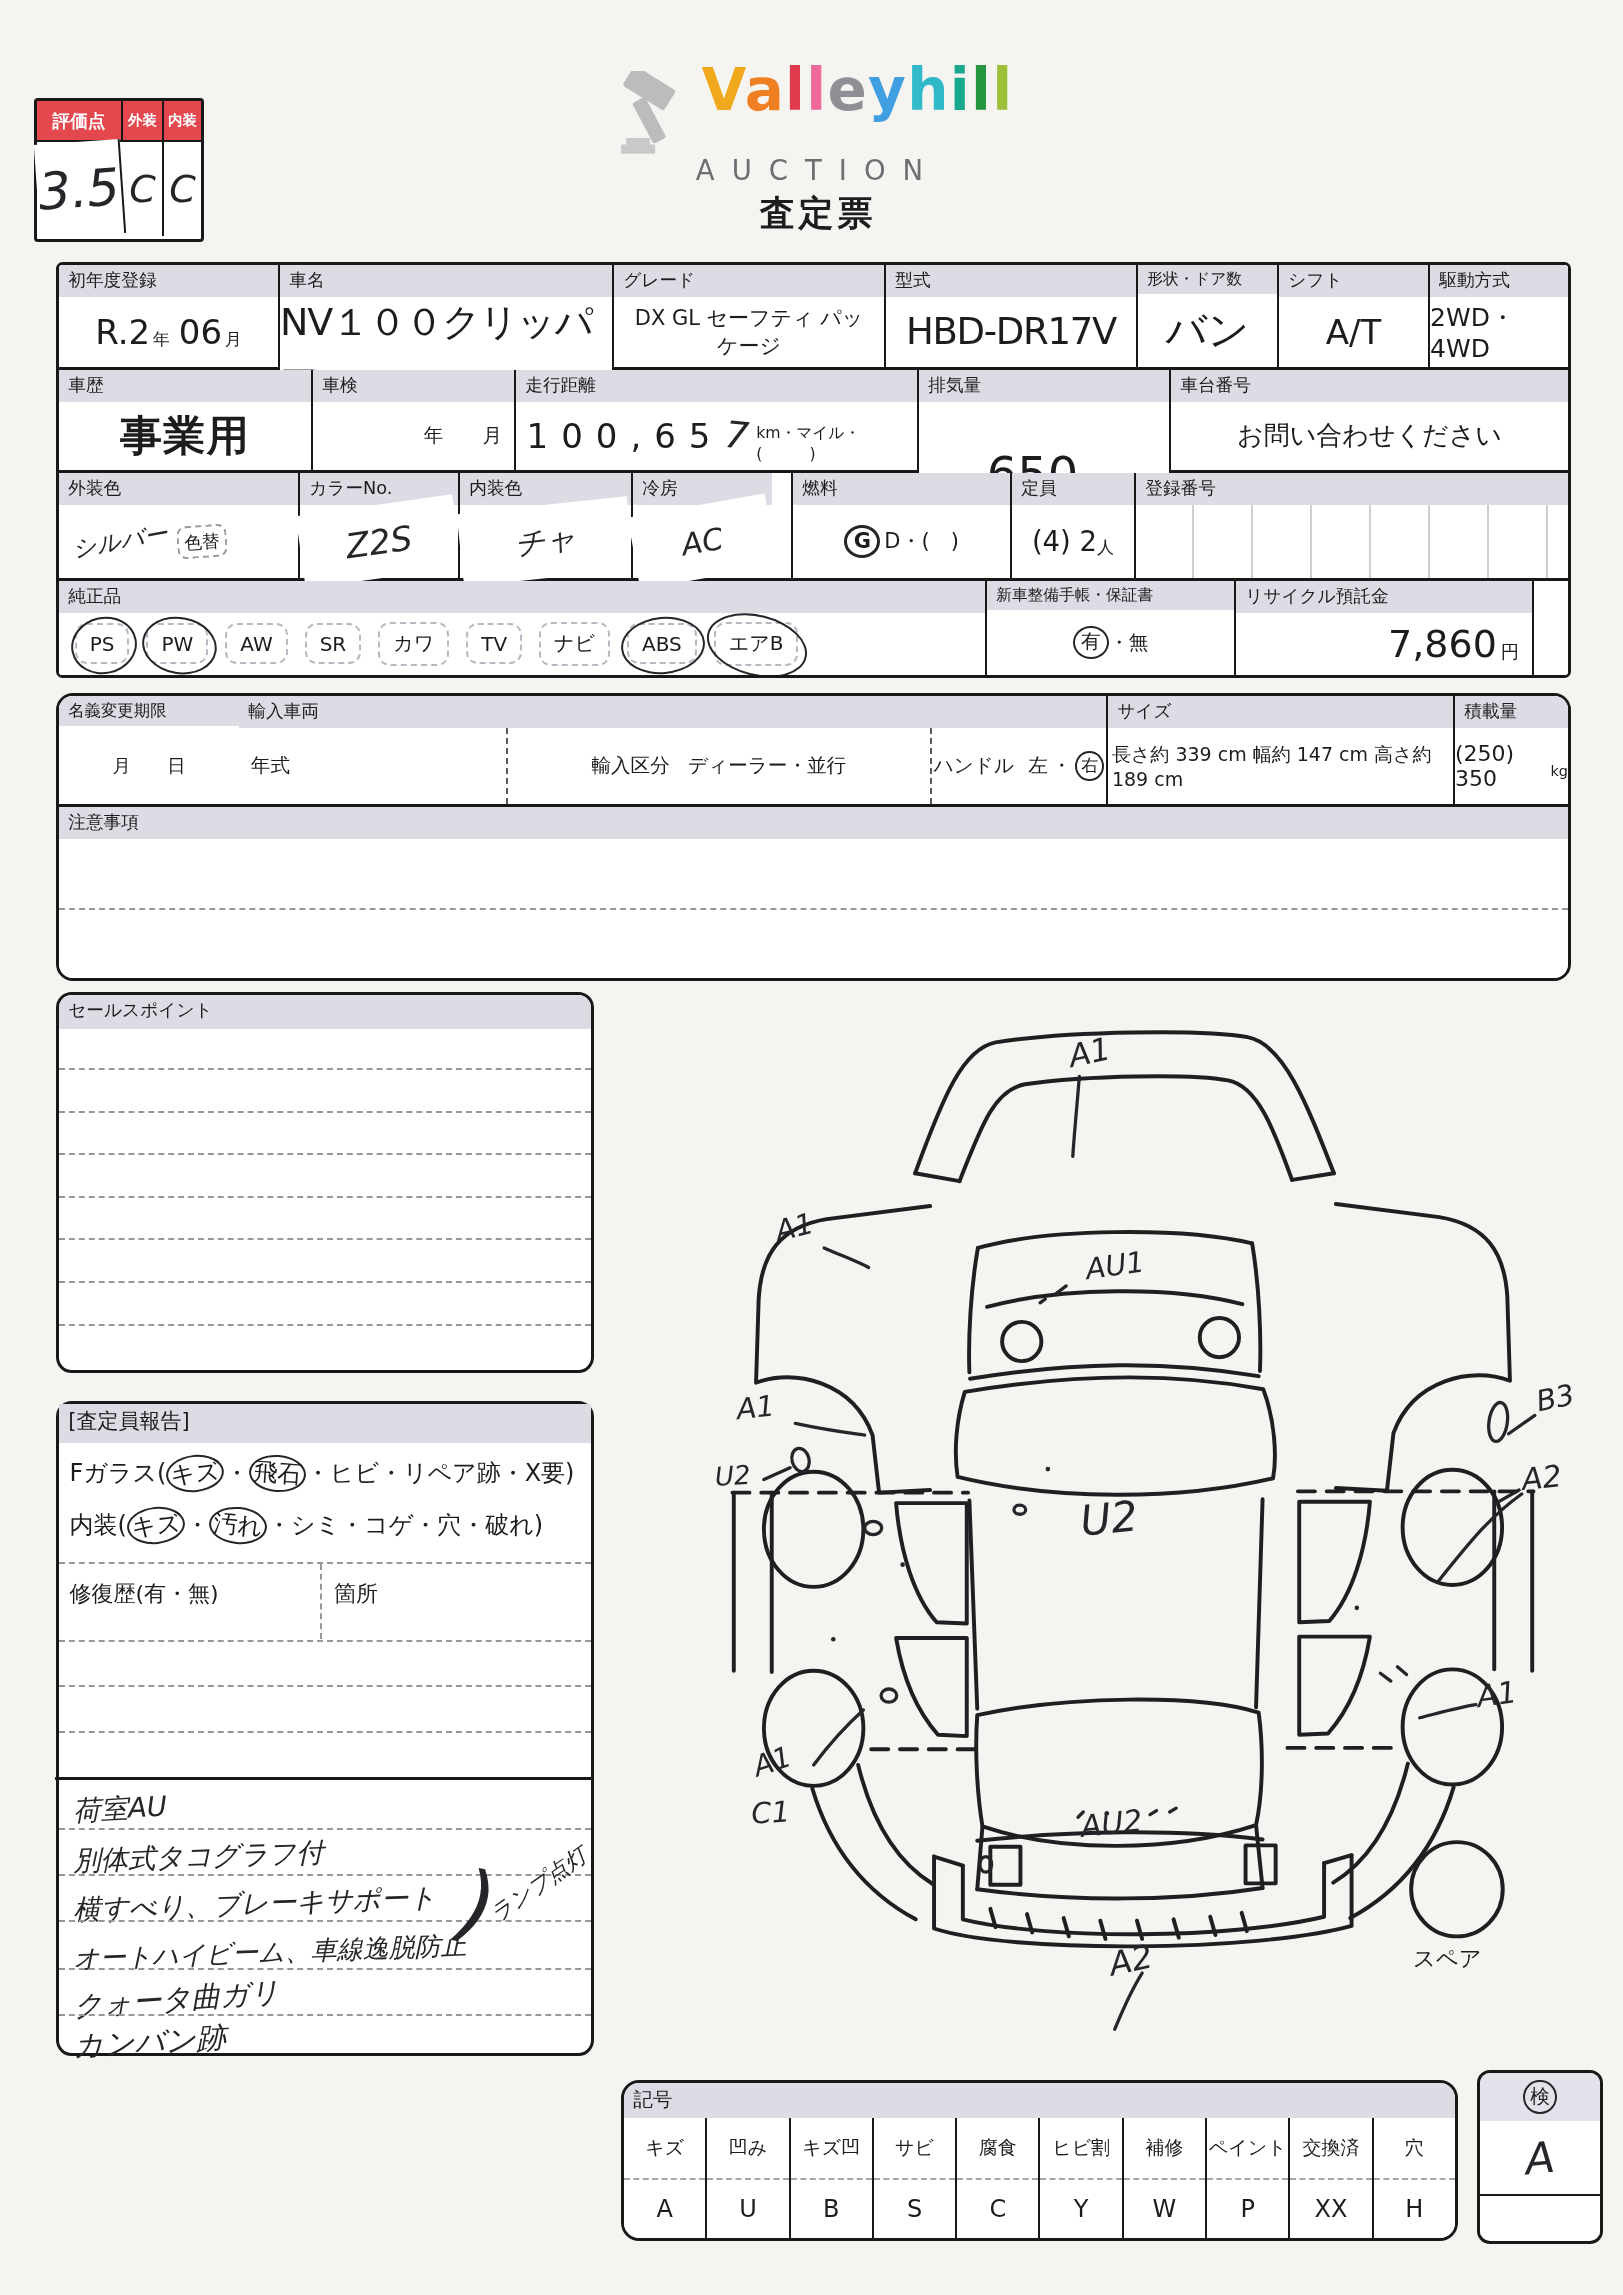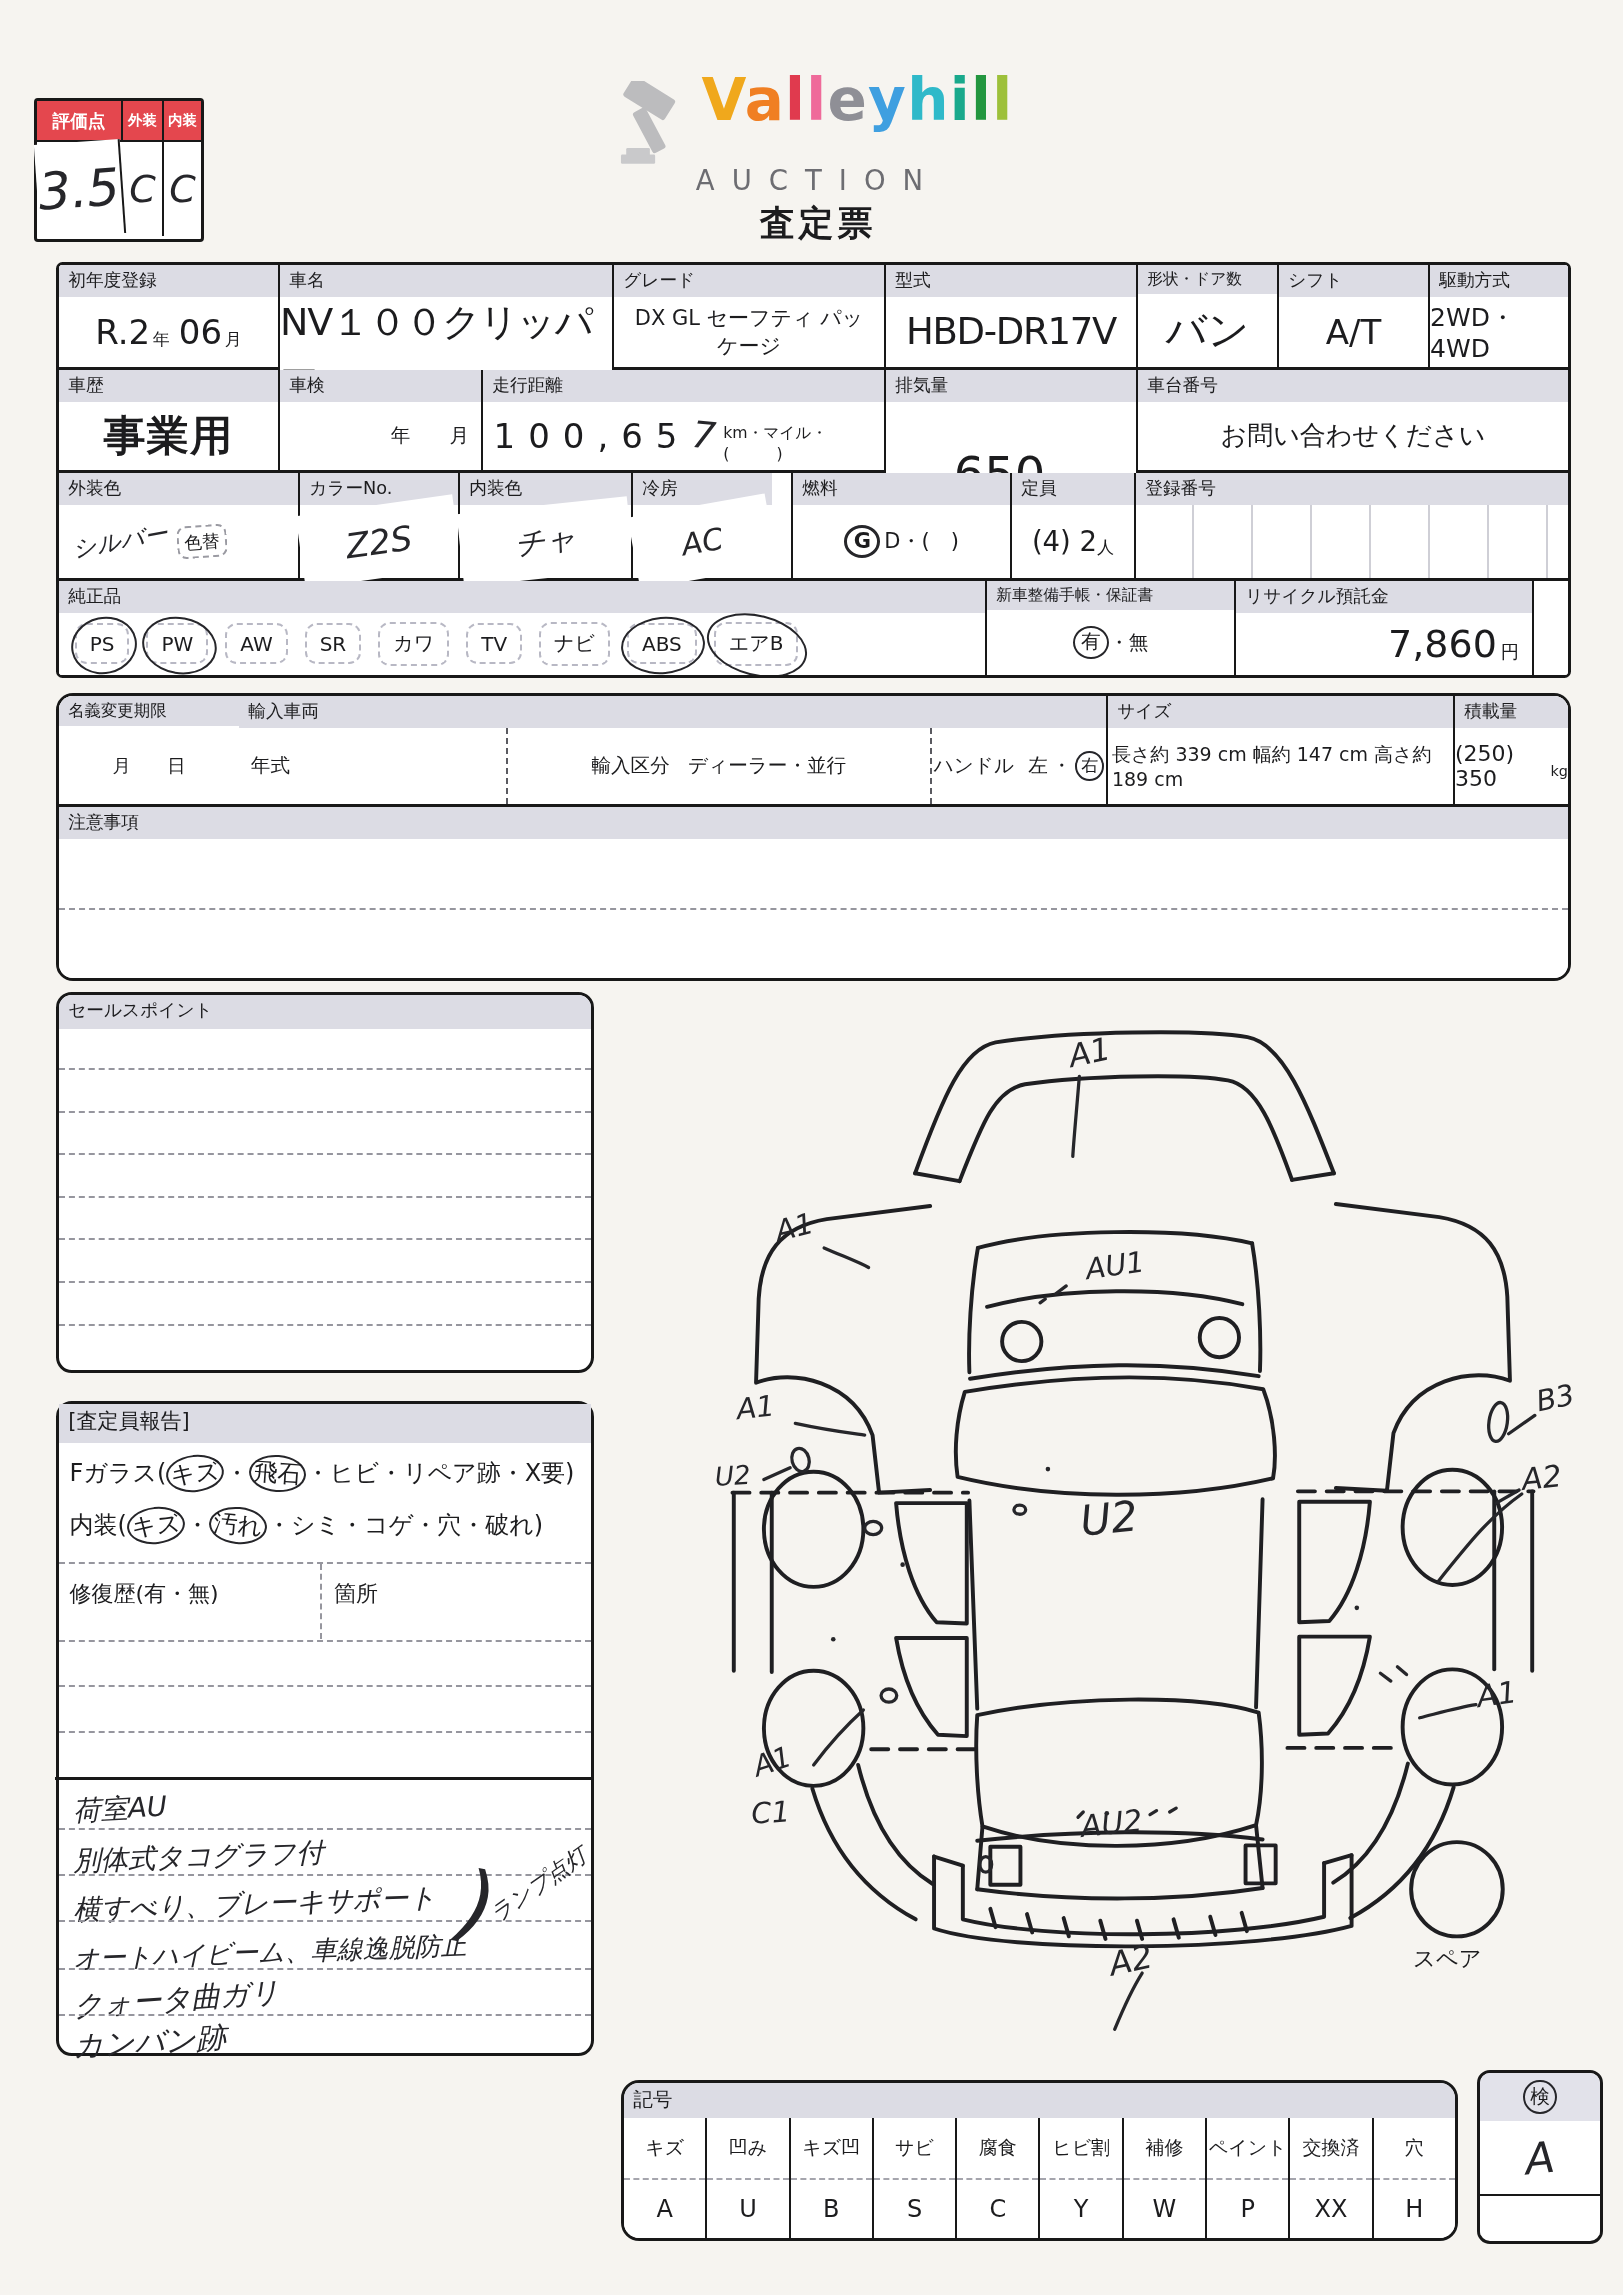--- a/index.html
+++ b/index.html
@@ -35,21 +35,21 @@
       <div class="rbhdr" style="flex:0 0 39px;font-size:14.4px;border-right:2.6px solid #181818;">外装</div>
       <div class="rbhdr" style="flex:1;font-size:14.4px;">内装</div>
     </div>
     <div style="display:flex;height:94px;">
       <div class="val hw" style="flex:0 0 84px;font-size:51px;border-right:2.6px solid #181818;transform:rotate(-4deg);">3.5</div>
       <div class="val hw" style="flex:0 0 39px;font-size:38px;border-right:2.6px solid #181818;">C</div>
       <div class="val hw" style="flex:1;font-size:38px;">C</div>
     </div>
   </div>
 
-  <div class="abs" style="left:576px;top:69px;width:484px;text-align:center;">
+  <div class="abs" style="left:576px;top:59px;width:484px;text-align:center;">
     <div style="display:flex;align-items:flex-start;justify-content:center;">
       <span class="abs" style="position:relative;top:11.8px;left:-9.2px;">
         <svg width="79" height="92" viewBox="0 0 120 140">
           <g fill="#bcbcbe">
             <rect x="18" y="8" width="74" height="36" rx="4" transform="rotate(32 55 26)"></rect>
             <rect x="44" y="40" width="22" height="70" rx="4" transform="rotate(-28 55 75)"></rect>
             <rect x="12" y="112" width="52" height="14" rx="2" fill="#c9c9cb"></rect>
             <rect x="20" y="102" width="36" height="12" rx="2" fill="#c9c9cb"></rect>
           </g>
         </svg>
@@ -94,21 +94,21 @@
         <div class="hdr">シフト</div>
         <div class="val" style="font-size:34px;">A/T</div>
       </div>
       <div class="cell" style="flex:1;">
         <div class="hdr">駆動方式</div>
         <div class="val" style="font-size:25px;">2WD・4WD</div>
       </div>
     </div>
 
     <div class="row" style="height:103px;border-bottom:3.3px solid #181818;">
-      <div class="cell" style="width:219px;border-radius:23px;">
+      <div class="cell" style="width:252px;border-radius:23px;">
         <div class="hdr">車歴</div>
         <div class="val" style="font-size:42px;font-weight:bold;letter-spacing:1.3px;">事業用</div>
       </div>
       <div class="cell" style="width:203px;">
         <div class="hdr">車検</div>
         <div class="val" style="font-size:19.6px;justify-content:flex-end;padding-right:11.8px;">年　　月</div>
       </div>
       <div class="cell" style="width:403px;">
         <div class="hdr">走行距離</div>
         <div class="val" style="justify-content:flex-start;padding-left:10.5px;">

